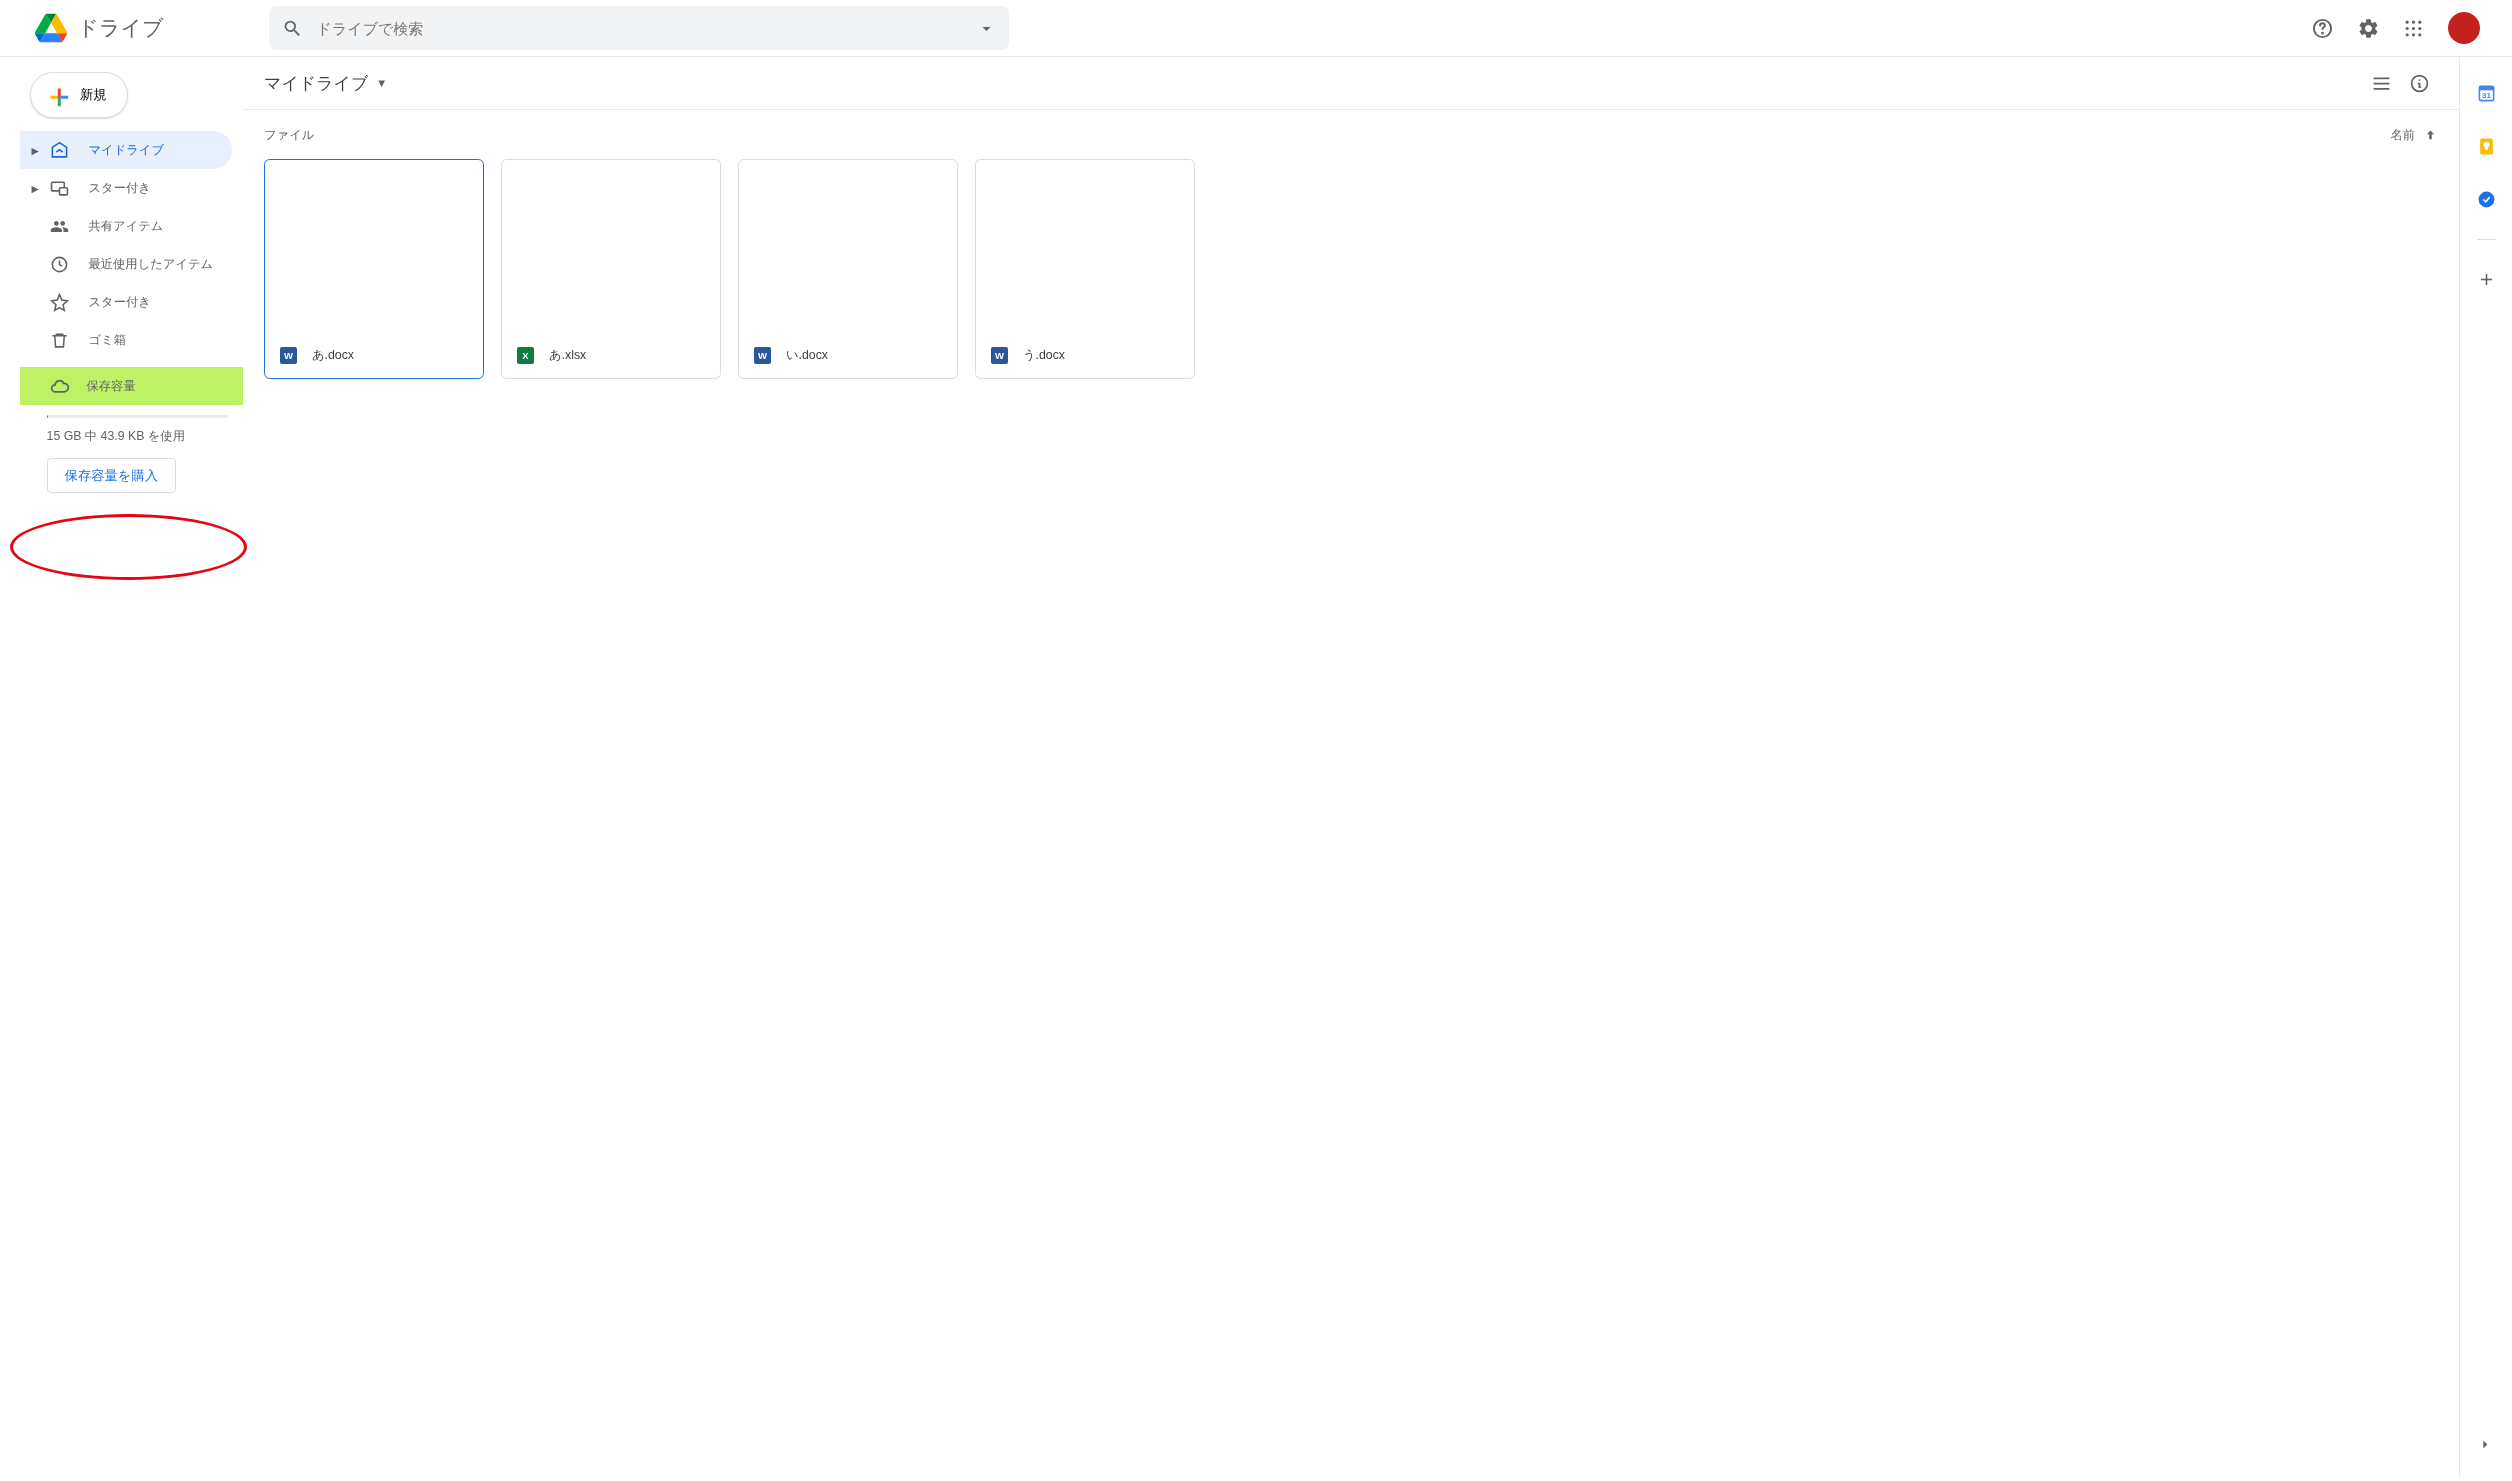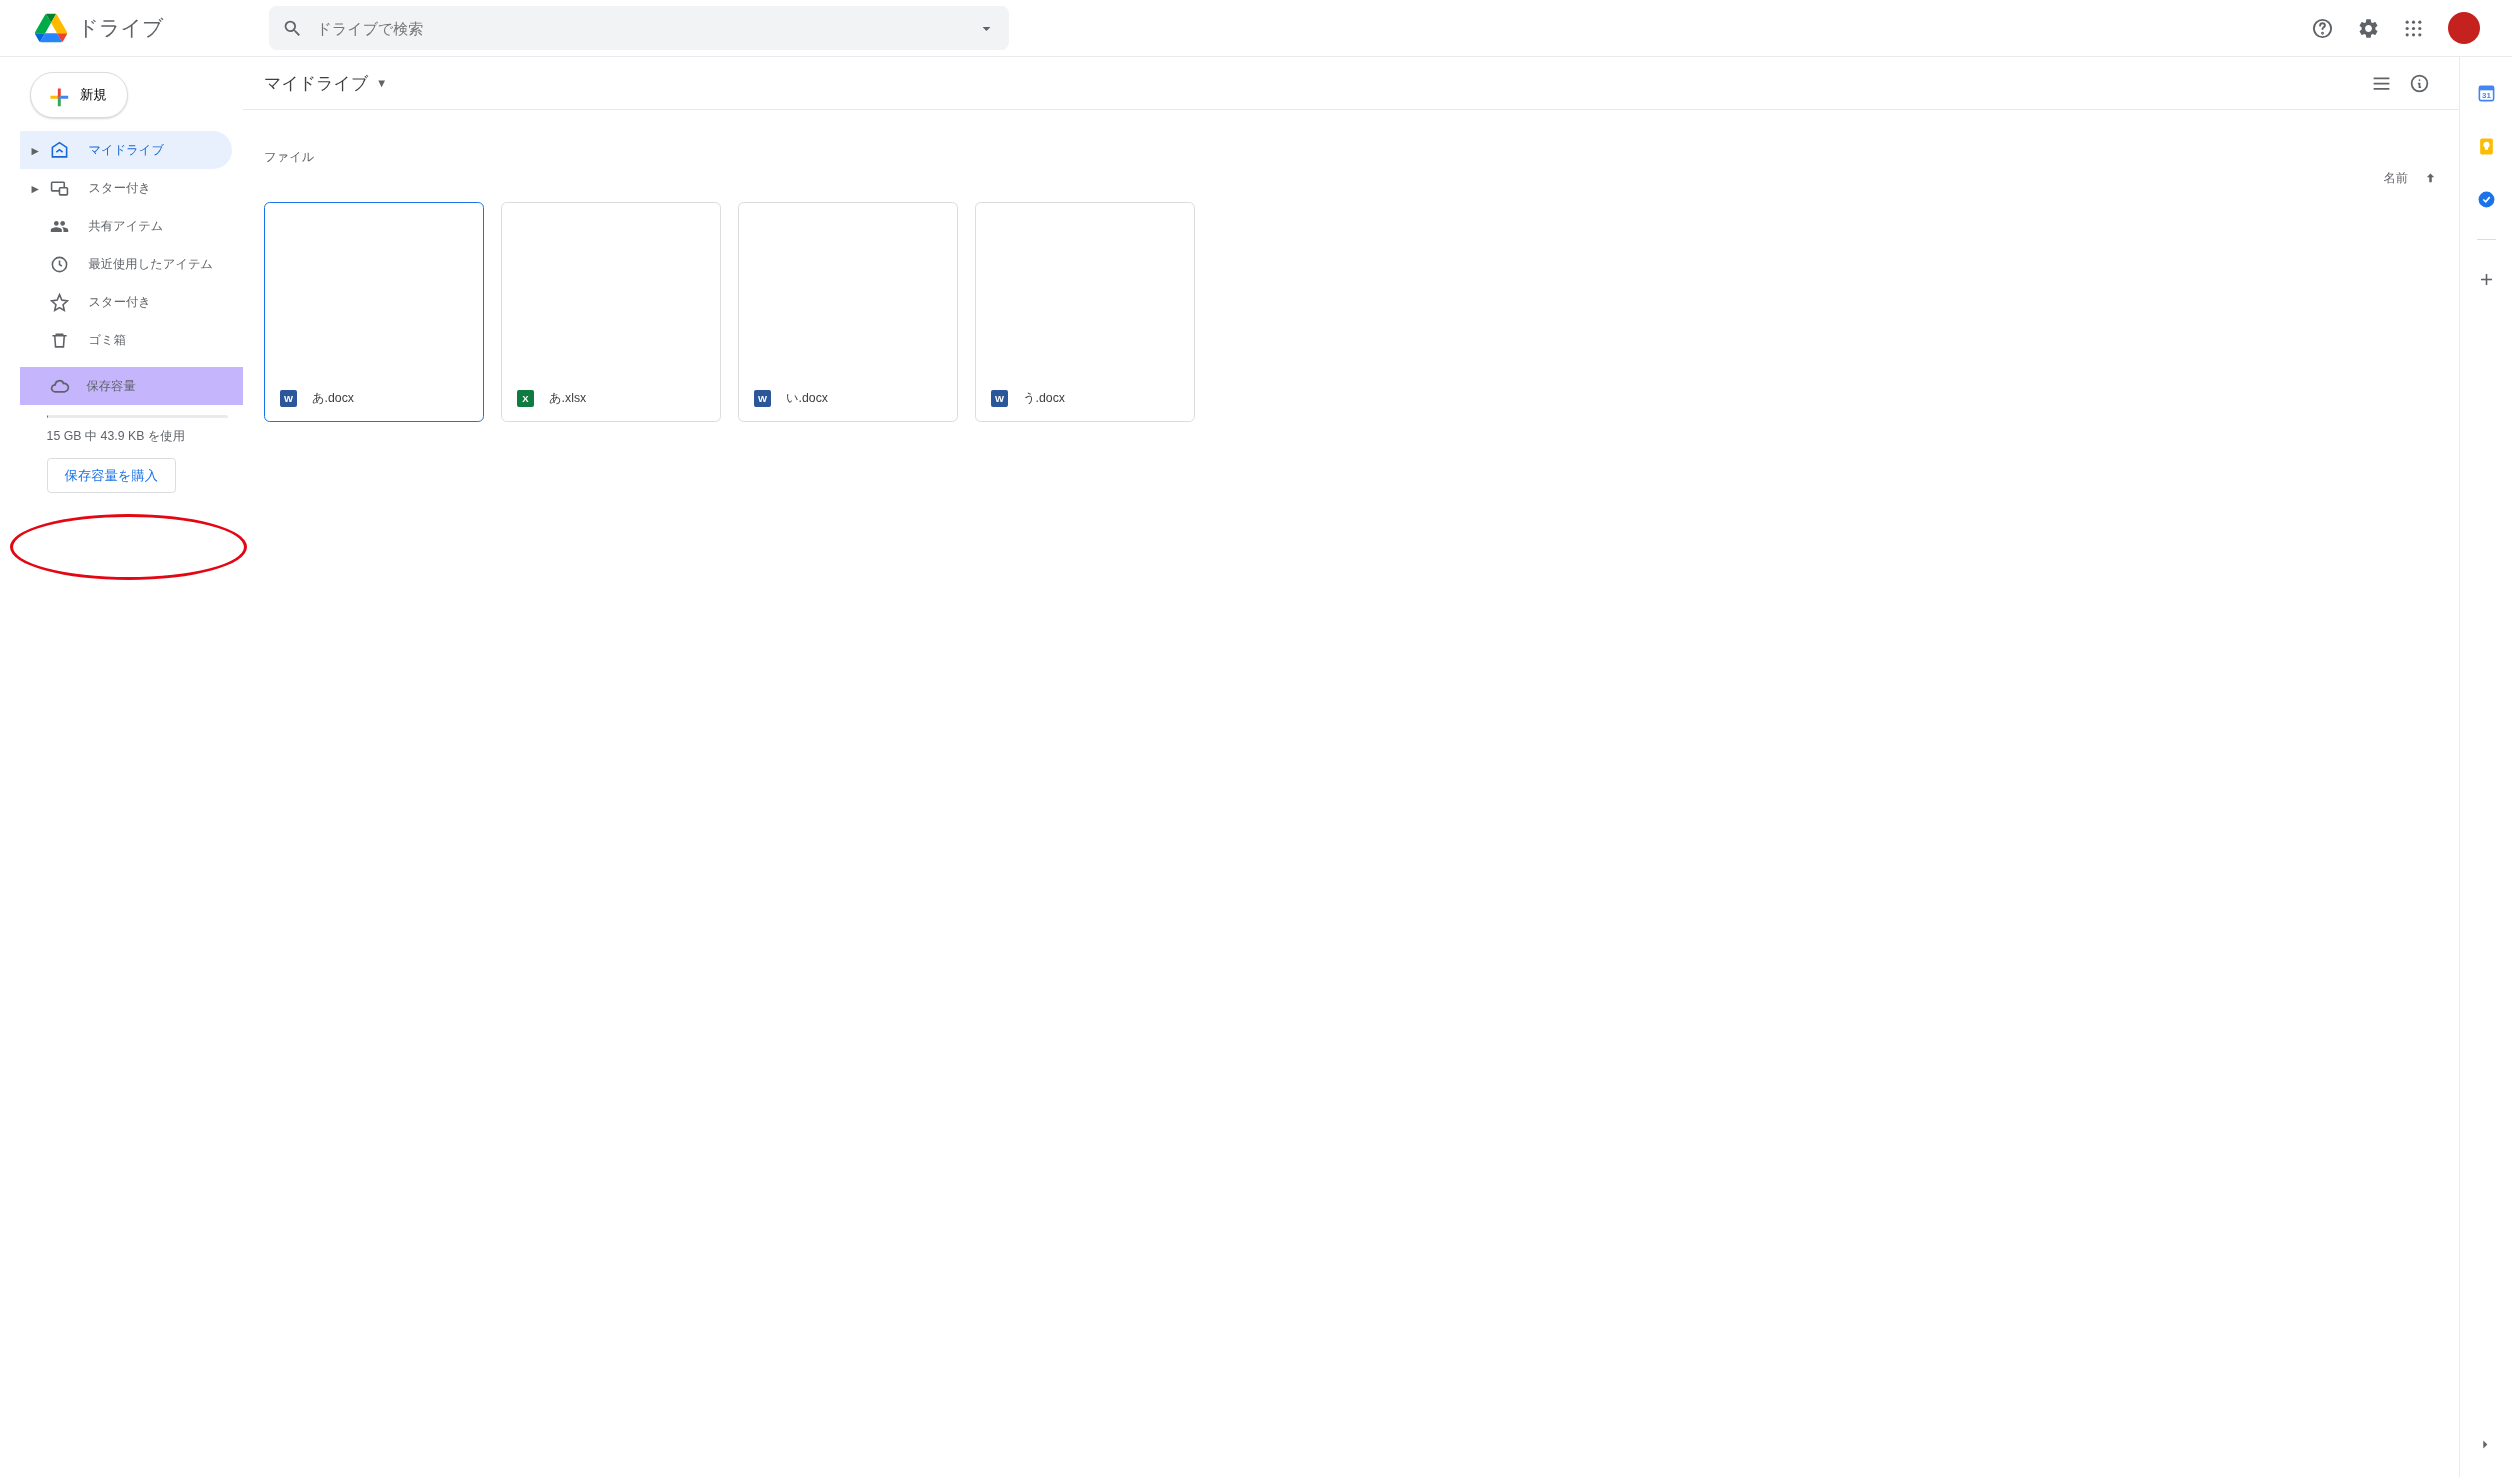--- a/index.html
+++ b/index.html
@@ -28,40 +28,40 @@
 .new-btn { display: inline-flex; align-items: center; gap: 11.4px; height: 46px; padding: 0 21px 0 15px; margin: 5.7px 0 13.3px 9.5px; border: 0.9px solid #dadce0; border-radius: 23px; box-shadow: 0 0.9px 1.9px rgba(60,64,67,.2); background: #fff; cursor: pointer; font-size: 13.3px; }
 .new-btn .plus { width: 23px; height: 23px; }
 
 .nav-item { display: flex; align-items: center; height: 38px; padding-left: 11.4px; border-radius: 0 19px 19px 0; margin-right: 11.4px; cursor: pointer; color: #5f6368; }
 .nav-item.active { background: #e8f0fe; color: #1967d2; }
 .nav-item .expand { width: 11.4px; color: #5f6368; font-size: 9.5px; }
 .nav-item .nav-icon { width: 23px; height: 23px; margin: 0 17px 0 5.7px; display: flex; align-items: center; justify-content: center; }
 .nav-item .nav-label { font-size: 12.3px; }
 
 .storage-row { display: flex; align-items: center; height: 38px; padding-left: 28.5px; color: #5f6368; cursor: pointer; font-size: 12.3px; gap: 17px; margin-top: 7.6px; }
-.storage-row.hover { background: #c4b5fd; }
+.storage-row.hover { background: #bef264; }
 .storage-bar-wrap { margin: 9.5px 15px 9.5px 26.6px; }
 .storage-bar { height: 3.8px; background: #e8eaed; border-radius: 1.9px; overflow: hidden; }
 .storage-bar .fill { height: 100%; width: 1%; background: #1a73e8; }
 .storage-text { font-size: 12.3px; color: #5f6368; margin: 7.6px 0 13.3px 26.6px; }
 .buy-btn { margin-left: 26.6px; border: 0.9px solid #dadce0; background: #fff; color: #1a73e8; font-size: 13.3px; padding: 7.6px 17px; border-radius: 3.8px; cursor: pointer; }
 
 .red-circle { position: absolute; border: 3.8px solid #e30613; border-radius: 50%/50%; width: 237px; height: 66px; left: 9.5px; top: 457px; pointer-events: none; }
 
 
 .main { flex: 1; border-left: none; display: flex; flex-direction: column; }
 .main-header { display: flex; align-items: center; height: 53px; padding: 0 21px; border-bottom: 0.9px solid #e8eaed; }
 .breadcrumb { display: flex; align-items: center; gap: 7.6px; font-size: 17px; color: #3c4043; cursor: pointer; }
 .breadcrumb .chev { color: #5f6368; font-size: 11.4px; }
 .main-header .spacer { flex: 1; }
 .main-header .tool { width: 38px; height: 38px; display: flex; align-items: center; justify-content: center; color: #5f6368; cursor: pointer; border-radius: 50%; }
 
 .section-row { display: flex; align-items: center; padding: 17px 21px 9.5px; font-size: 12.3px; color: #5f6368; }
 .section-row .spacer { flex: 1; }
-.sort { display: flex; align-items: center; gap: 15px; cursor: pointer; margin-top: 43px; }
+.sort { display: flex; align-items: center; gap: 8px; cursor: pointer; }
 
 .files-grid { display: flex; gap: 17px; padding: 5.7px 21px; flex-wrap: wrap; }
 .file-card { width: 220px; height: 220px; border: 0.9px solid #dadce0; border-radius: 5.7px; display: flex; flex-direction: column; cursor: pointer; }
 .file-card.selected { border-color: #1a73e8; }
 .file-card .preview { flex: 1; }
 .file-card .caption { height: 46px; display: flex; align-items: center; gap: 15px; padding: 0 15px; font-size: 12.3px; color: #3c4043; }
 .doc-badge { width: 17px; height: 17px; border-radius: 1.9px; display: flex; align-items: center; justify-content: center; color: #fff; font-size: 9.5px; font-weight: bold; }
 .doc-badge.word { background: #2b579a; }
 .doc-badge.excel { background: #0f7b41; }
 

